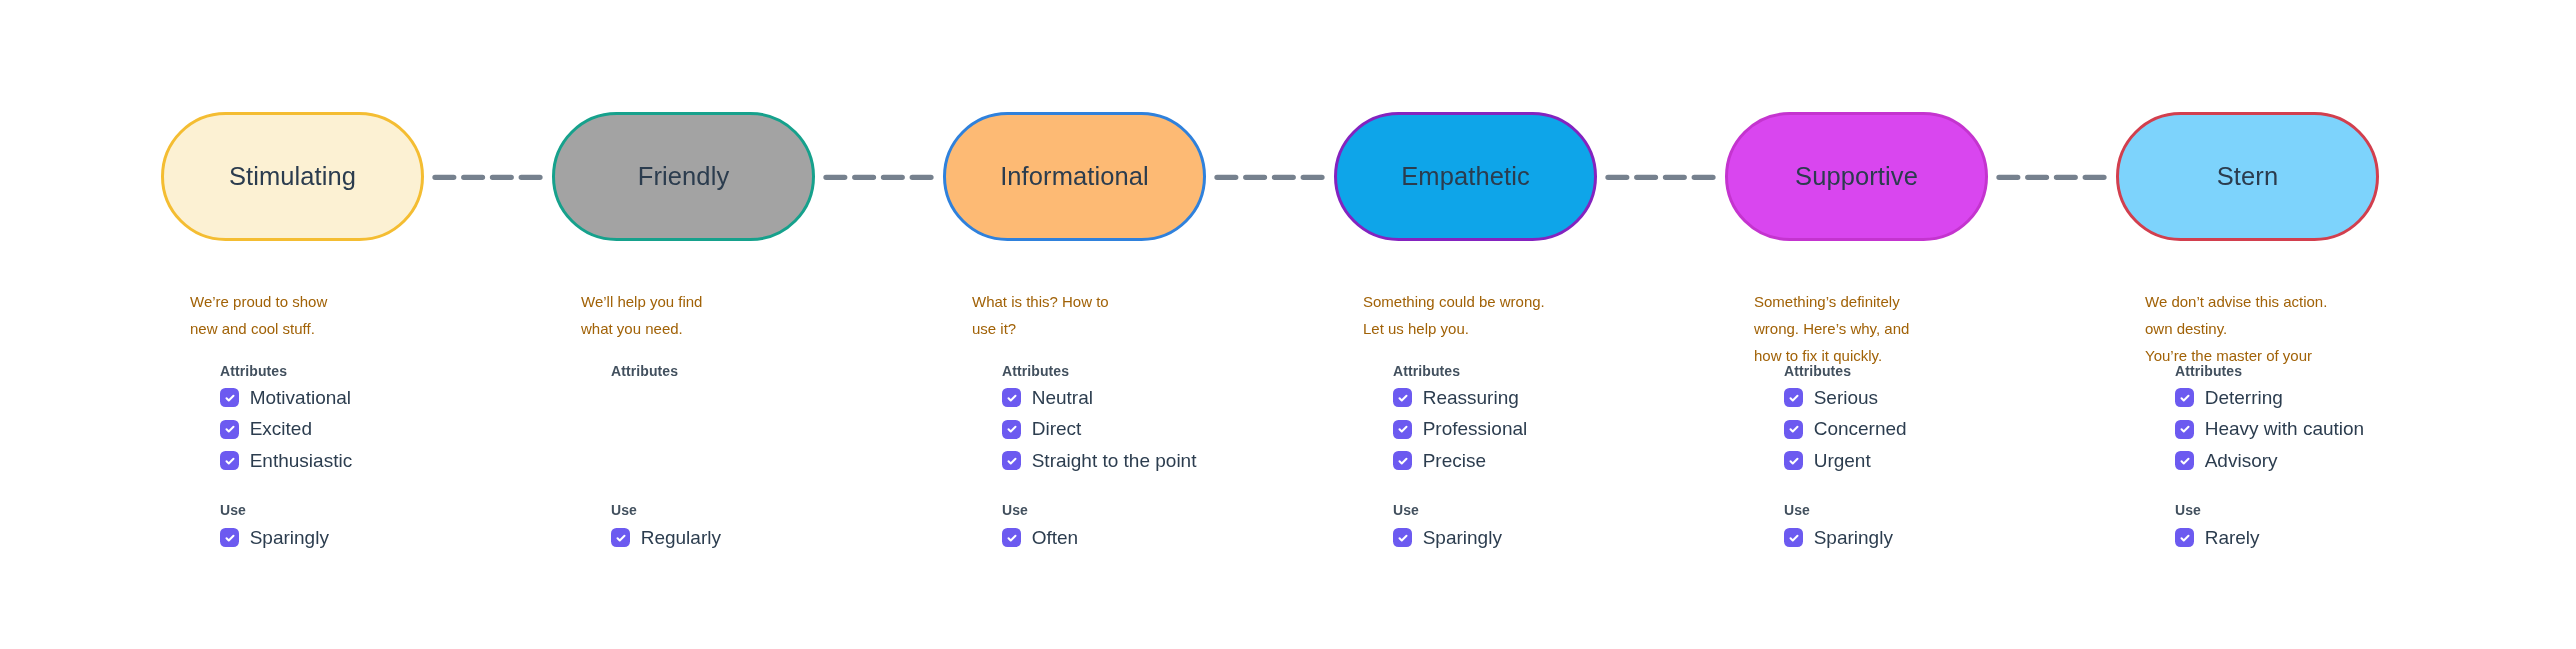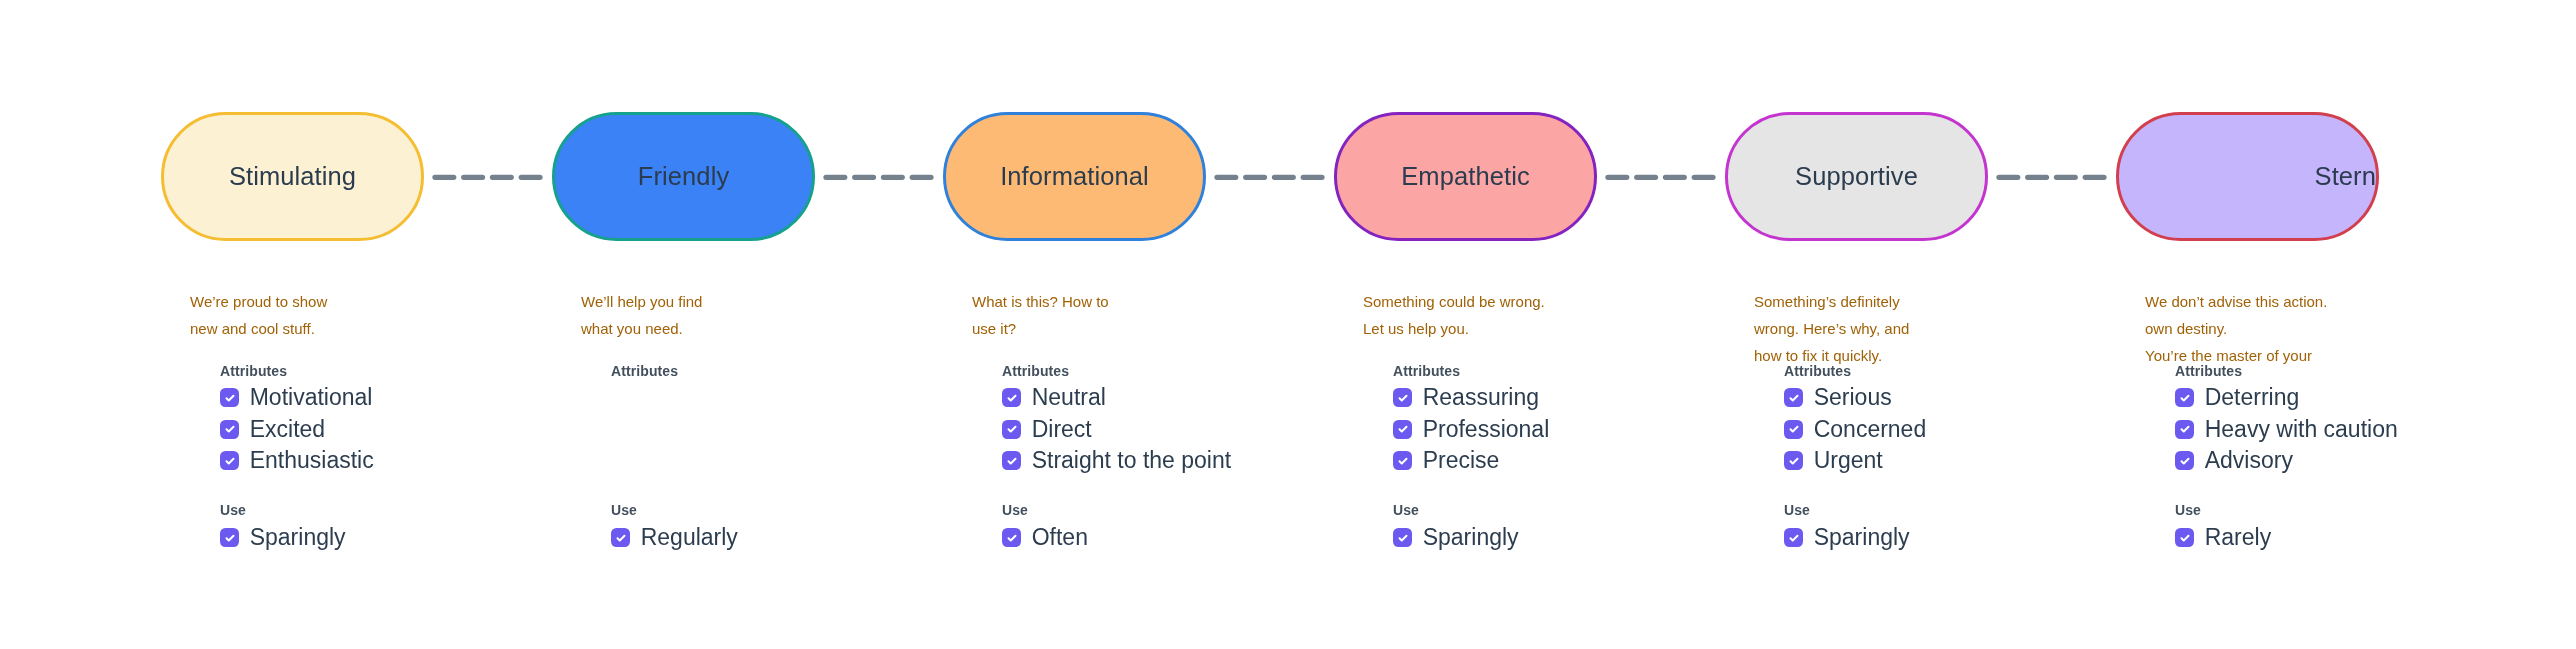--- a/index.html
+++ b/index.html
@@ -90,21 +90,21 @@
     height: 19px;
     flex: none;
     border-radius: 5.4px;
     background: #6c5af0;
     display: flex;
     align-items: center;
     justify-content: center;
   }
   .row-label {
     margin-left: 10.7px;
-    font-size: 23px;
+    font-size: 19px;
     color: #2c3d4f;
     white-space: nowrap;
   }
 </style>
 </head>
 <body>
 
 <div class="diagram">
 
   <div class="column">
@@ -152,21 +152,21 @@
             <svg width="12" height="12" viewBox="0 0 24 24">
               <path d="M5 12.5l4.5 4.5L19 7.5" stroke="#ffffff" stroke-width="4" fill="none" stroke-linecap="round" stroke-linejoin="round"></path>
             </svg>
           </span>
         <span class="row-label">Sparingly</span>
       </div>
     </div>
   </div>
 
   <div class="column">
-    <div class="pill" style="background-color: #3b82f6; border-color: rgb(22, 161, 140);">
+    <div class="pill" style="background-color: #a3a3a3; border-color: rgb(22, 161, 140);">
       <span class="pill-label">Friendly</span>
     </div>
     <svg class="connector" width="121" height="6.7" viewBox="0 0 181 10">
       <line x1="6" y1="5" x2="175" y2="5" stroke="#76818E" stroke-width="8" stroke-linecap="round" stroke-dasharray="28 15"></line>
     </svg>
     <div class="desc">
       <div>We’ll help you find</div>
       <div>what you need.</div>
     </div>
     <div class="section-title attrs-title">Attributes</div>
@@ -228,21 +228,21 @@
             <svg width="12" height="12" viewBox="0 0 24 24">
               <path d="M5 12.5l4.5 4.5L19 7.5" stroke="#ffffff" stroke-width="4" fill="none" stroke-linecap="round" stroke-linejoin="round"></path>
             </svg>
           </span>
         <span class="row-label">Often</span>
       </div>
     </div>
   </div>
 
   <div class="column">
-    <div class="pill" style="background-color: #fca5a5; border-color: rgb(132, 35, 191);">
+    <div class="pill" style="background-color: #0ea5e9; border-color: rgb(132, 35, 191);">
       <span class="pill-label">Empathetic</span>
     </div>
     <svg class="connector" width="121" height="6.7" viewBox="0 0 181 10">
       <line x1="6" y1="5" x2="175" y2="5" stroke="#76818E" stroke-width="8" stroke-linecap="round" stroke-dasharray="28 15"></line>
     </svg>
     <div class="desc">
       <div>Something could be wrong.</div>
       <div>Let us help you.</div>
     </div>
     <div class="section-title attrs-title">Attributes</div>
@@ -279,21 +279,21 @@
             <svg width="12" height="12" viewBox="0 0 24 24">
               <path d="M5 12.5l4.5 4.5L19 7.5" stroke="#ffffff" stroke-width="4" fill="none" stroke-linecap="round" stroke-linejoin="round"></path>
             </svg>
           </span>
         <span class="row-label">Sparingly</span>
       </div>
     </div>
   </div>
 
   <div class="column">
-    <div class="pill" style="background-color: #e5e5e5; border-color: rgb(196, 52, 207);">
+    <div class="pill" style="background-color: #d946ef; border-color: rgb(196, 52, 207);">
       <span class="pill-label">Supportive</span>
     </div>
     <svg class="connector" width="121" height="6.7" viewBox="0 0 181 10">
       <line x1="6" y1="5" x2="175" y2="5" stroke="#76818E" stroke-width="8" stroke-linecap="round" stroke-dasharray="28 15"></line>
     </svg>
     <div class="desc">
       <div>Something’s definitely</div>
       <div>wrong. Here’s why, and</div>
       <div>how to fix it quickly.</div>
     </div>
@@ -331,21 +331,21 @@
             <svg width="12" height="12" viewBox="0 0 24 24">
               <path d="M5 12.5l4.5 4.5L19 7.5" stroke="#ffffff" stroke-width="4" fill="none" stroke-linecap="round" stroke-linejoin="round"></path>
             </svg>
           </span>
         <span class="row-label">Sparingly</span>
       </div>
     </div>
   </div>
 
   <div class="column">
-    <div class="pill" style="background-color: #c4b5fd; border-color: rgb(210, 63, 78); justify-content: flex-end;">
+    <div class="pill" style="background-color: #7dd3fc; border-color: rgb(210, 63, 78);">
       <span class="pill-label">Stern</span>
     </div>
     <div class="desc">
       <div>We don’t advise this action.</div>
       <div>own destiny.</div>
       <div>You’re the master of your</div>
     </div>
     <div class="section-title attrs-title">Attributes</div>
     <div class="rows attr-rows">
       <div class="row">

